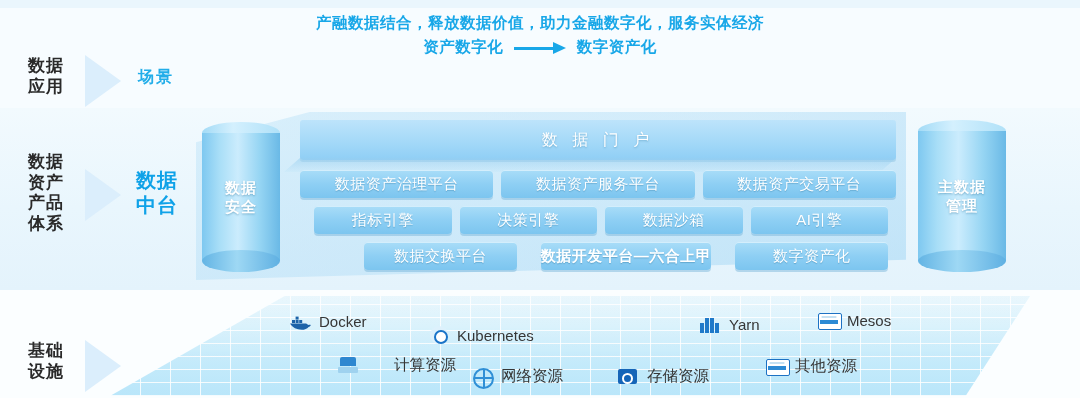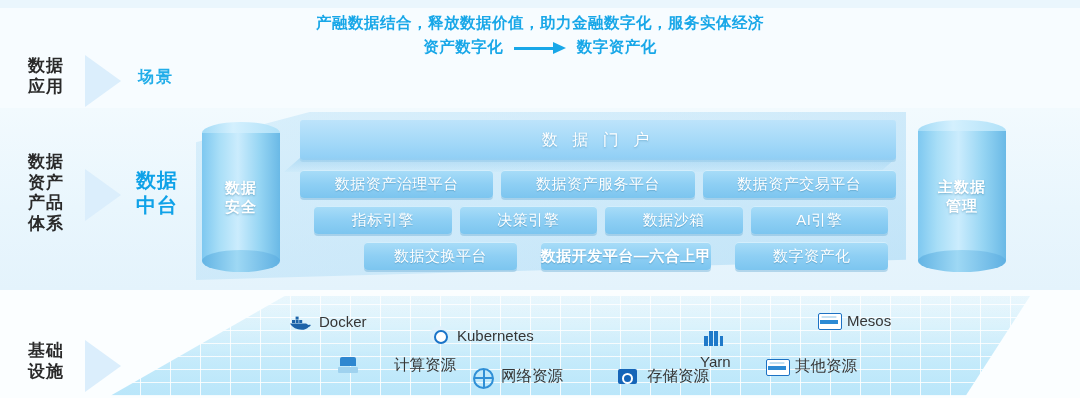--- a/index.html
+++ b/index.html
@@ -310,21 +310,21 @@
       </svg>
     </span>
     <span>Docker</span>
   </div>
 
   <div class="infra-item" style="left:428px; top:326px;">
     <span class="infra-icon ic-k8s"></span>
     <span>Kubernetes</span>
   </div>
 
-  <div class="infra-item" style="left:700px; top:324px;flex-direction:column;">
+  <div class="infra-item" style="left:700px; top:316px;">
     <span class="infra-icon ic-yarn">
         <i></i>
         <i></i>
         <i></i>
         <i></i>
       </span>
     <span>Yarn</span>
   </div>
 
   <div class="infra-item" style="left:818px; top:312px;">

